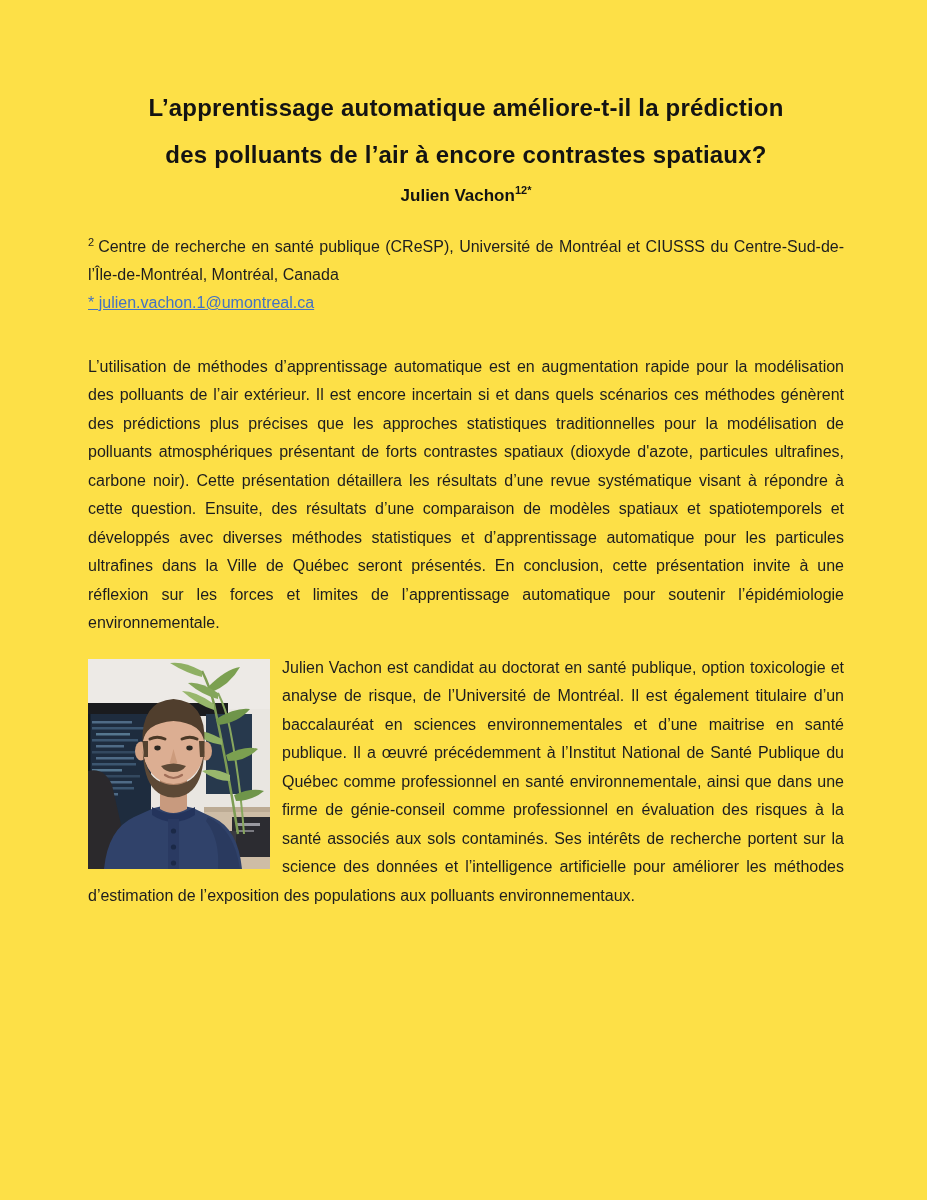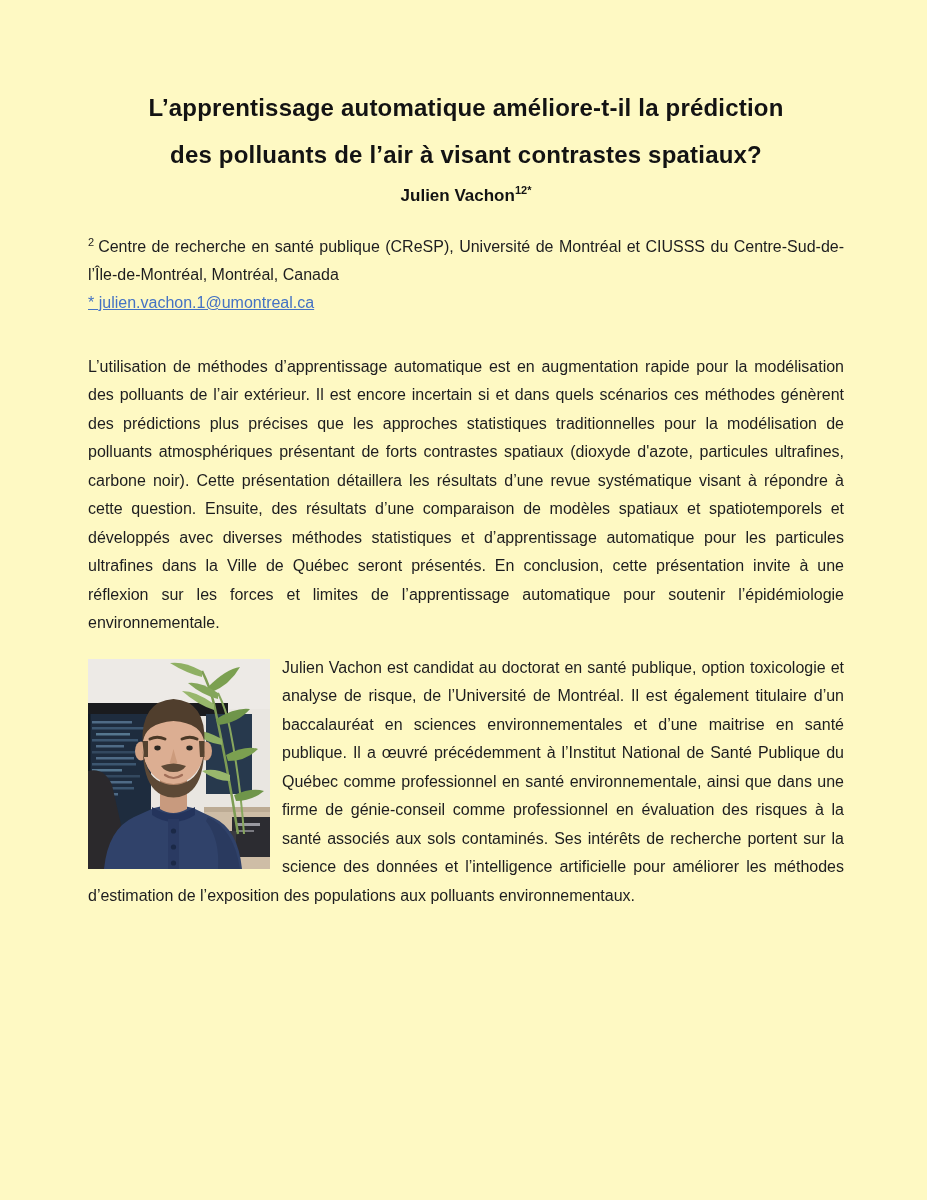--- a/index.html
+++ b/index.html
@@ -1,20 +1,20 @@
 <!DOCTYPE html>
 <html lang="fr"><head>
 <meta charset="utf-8">
 <style>
   html, body { margin: 0; padding: 0; background: #ffffff; }
   .page {
     position: relative;
     width: 927px;
     height: 1200px;
-    background: #fef9c3;
+    background: #fde047;
     font-family: "Liberation Sans", "DejaVu Sans", sans-serif;
     color: #1d1d1f;
     overflow: hidden;
   }
   .content {
     position: absolute;
     left: 88px;
     top: 84px;
     width: 756px;
   }
@@ -73,21 +73,21 @@
   }
   .photo svg { display: block; width: 182px; height: 210px; }
   .bio-wrap p.body-text { margin-top: 0; }
 </style>
 </head>
 <body>
 
 <div class="page">
   <div class="content">
 
-    <h1 class="doc-title"><span>L’apprentissage automatique améliore-t-il la prédiction</span><br><span>des polluants de l’air à visant contrastes spatiaux?</span></h1>
+    <h1 class="doc-title"><span>L’apprentissage automatique améliore-t-il la prédiction</span><br><span>des polluants de l’air à encore contrastes spatiaux?</span></h1>
 
     <p class="author-line"><span>Julien Vachon</span><sup>12*</sup></p>
 
     <div class="affiliations">
       <p class="affil"><sup>2</sup><span>Centre de recherche en santé publique (CReSP), Université de Montréal et CIUSSS du Centre-Sud-de-l’Île-de-Montréal, Montréal, Canada</span></p>
       <p class="email-line"><a class="email-link">* julien.vachon.1@umontreal.ca</a></p>
     </div>
 
     <p class="body-text">L’utilisation de méthodes d’apprentissage automatique est en augmentation rapide pour la modélisation des polluants de l’air extérieur. Il est encore incertain si et dans quels scénarios ces méthodes génèrent des prédictions plus précises que les approches statistiques traditionnelles pour la modélisation de polluants atmosphériques présentant de forts contrastes spatiaux (dioxyde d'azote, particules ultrafines, carbone noir). Cette présentation détaillera les résultats d’une revue systématique visant à répondre à cette question. Ensuite, des résultats d’une comparaison de modèles spatiaux et spatiotemporels et développés avec diverses méthodes statistiques et d’apprentissage automatique pour les particules ultrafines dans la Ville de Québec seront présentés. En conclusion, cette présentation invite à une réflexion sur les forces et limites de l’apprentissage automatique pour soutenir l’épidémiologie environnementale.</p>
 

